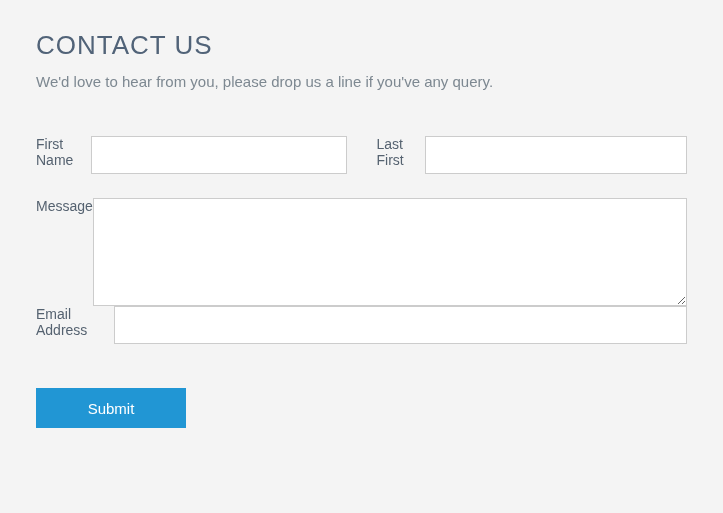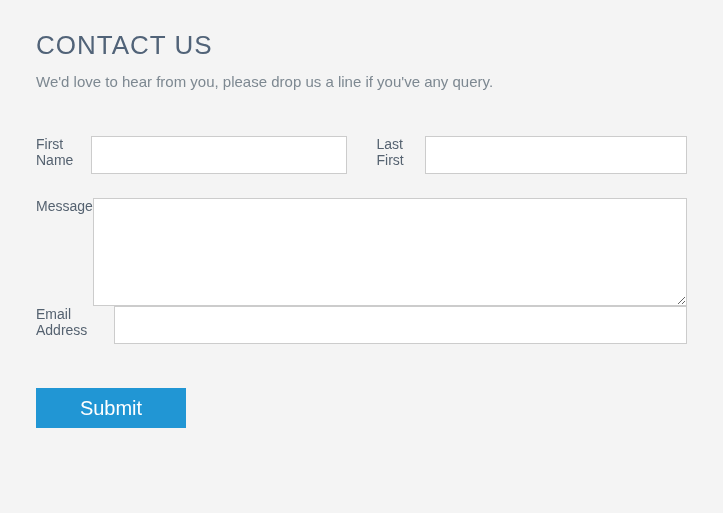--- a/index.html
+++ b/index.html
@@ -68,21 +68,21 @@
       resize: both;
       outline: none;
     }
     .submit-btn {
       margin-top: 20px;
       width: 150px;
       height: 40px;
       background: #2196d4;
       border: none;
       color: #ffffff;
-      font-size: 20px;
+      font-size: 15px;
       font-family: inherit;
       cursor: pointer;
     }
     .mb {
       margin-bottom: 20px;
     }
   </style>
 </head>
 <body>
 

